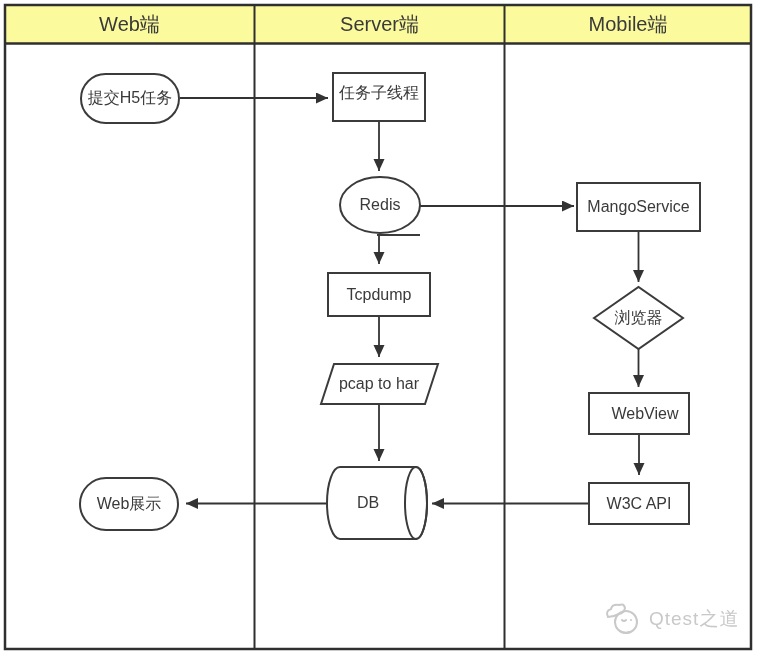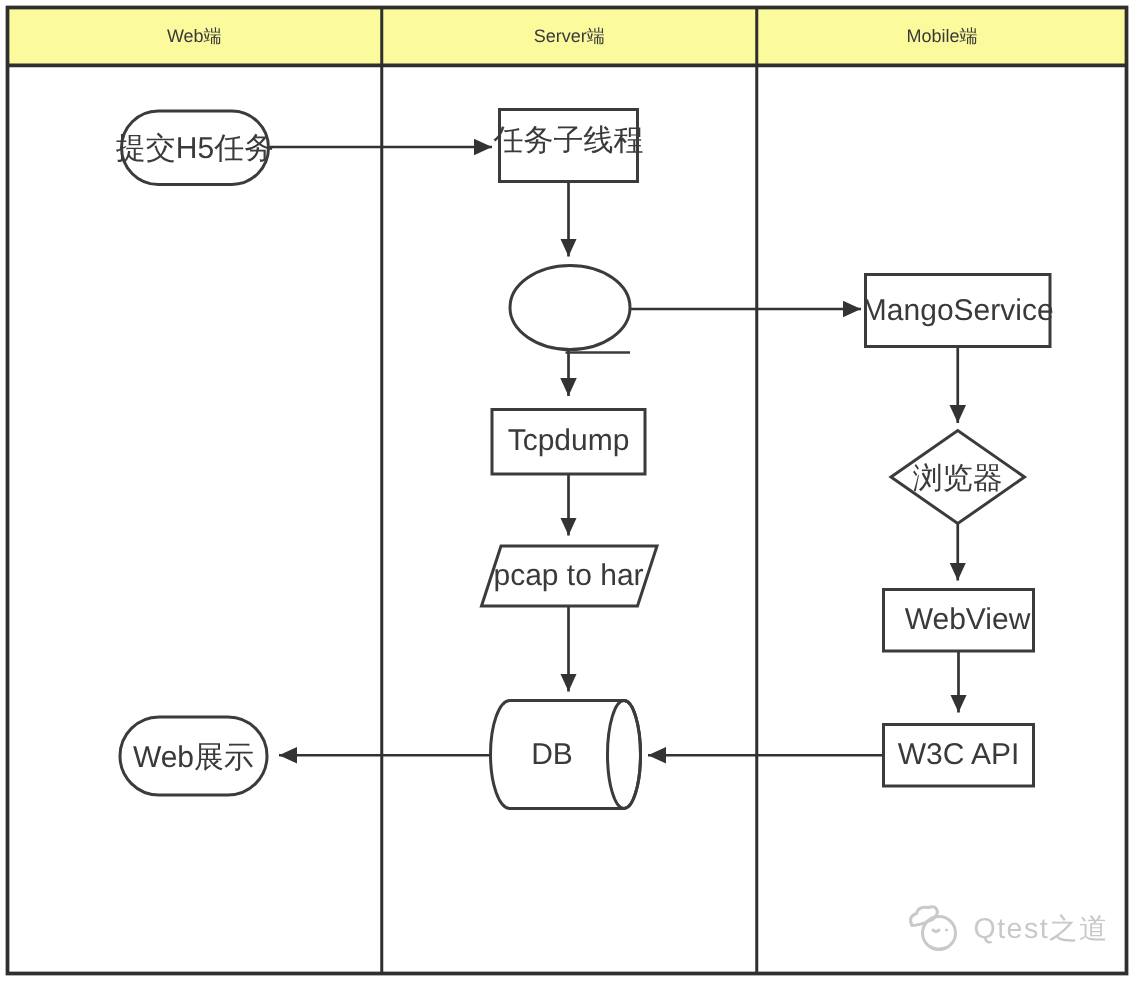--- a/index.html
+++ b/index.html
@@ -5,23 +5,23 @@
   html,body{margin:0;padding:0;background:#ffffff;}
   .canvas{
     position:relative;width:760px;height:656px;background:#ffffff;
     font-family:"Liberation Sans","DejaVu Sans",sans-serif;color:#3a3a3a;
     overflow:hidden;
   }
   .hdr-band{position:absolute;left:5px;top:5px;width:746px;height:38px;background:#FBFB9E;}
   .layer{position:absolute;left:0;top:0;}
   .lbl{
     position:absolute;display:flex;align-items:center;justify-content:center;
-    font-size:20px;color:#3a3a3a;white-space:nowrap;z-index:3;
+    font-size:16px;color:#3a3a3a;white-space:nowrap;z-index:3;
   }
-  .hdr{font-size:12px;z-index:3;}
+  .hdr{font-size:20px;z-index:3;}
   .watermark{
     position:absolute;left:604px;top:598px;width:150px;height:42px;
     display:flex;align-items:center;gap:5px;z-index:3;
   }
   .watermark .wm-text{
     font-size:19px;color:#c9c9c9;letter-spacing:1px;
     text-shadow:1px 1px 0 #ffffff;
   }
 </style>
 </head>
@@ -69,20 +69,21 @@
     <rect x="589" y="393" width="100" height="41" fill="#ffffff" stroke="#3b3b3b" stroke-width="2"></rect>
     <rect x="589" y="483" width="100" height="41" fill="#ffffff" stroke="#3b3b3b" stroke-width="2"></rect>
   </svg>
 
   <div class="lbl hdr" style="left:5px;top:5px;width:249px;height:38px;">Web端</div>
   <div class="lbl hdr" style="left:255px;top:5px;width:249px;height:38px;">Server端</div>
   <div class="lbl hdr" style="left:505px;top:5px;width:246px;height:38px;">Mobile端</div>
 
   <div class="lbl" style="left:81px;top:74px;width:98px;height:49px;">提交H5任务</div>
   <div class="lbl" style="left:333px;top:73px;width:92px;height:40px;border-radius:19px;">任务子线程</div>
+  <div class="lbl" style="left:340px;top:177px;width:80px;height:56px;">Redis</div>
   <div class="lbl" style="left:329px;top:364px;width:100px;height:40px;">pcap to har</div>
   <div class="lbl" style="left:328px;top:273px;width:102px;height:43px;">Tcpdump</div>
   <div class="lbl" style="left:338px;top:485px;width:60px;height:36px;">DB</div>
   <div class="lbl" style="left:577px;top:183px;width:123px;height:48px;">MangoService</div>
   <div class="lbl" style="left:80px;top:478px;width:98px;height:52px;">Web展示</div>
   <div class="lbl" style="left:594px;top:287px;width:89px;height:62px;">浏览器</div>
   <div class="lbl" style="left:589px;top:393px;width:112px;height:41px;">WebView</div>
   <div class="lbl" style="left:589px;top:483px;width:100px;height:41px;">W3C API</div>
 
   <div class="watermark">

